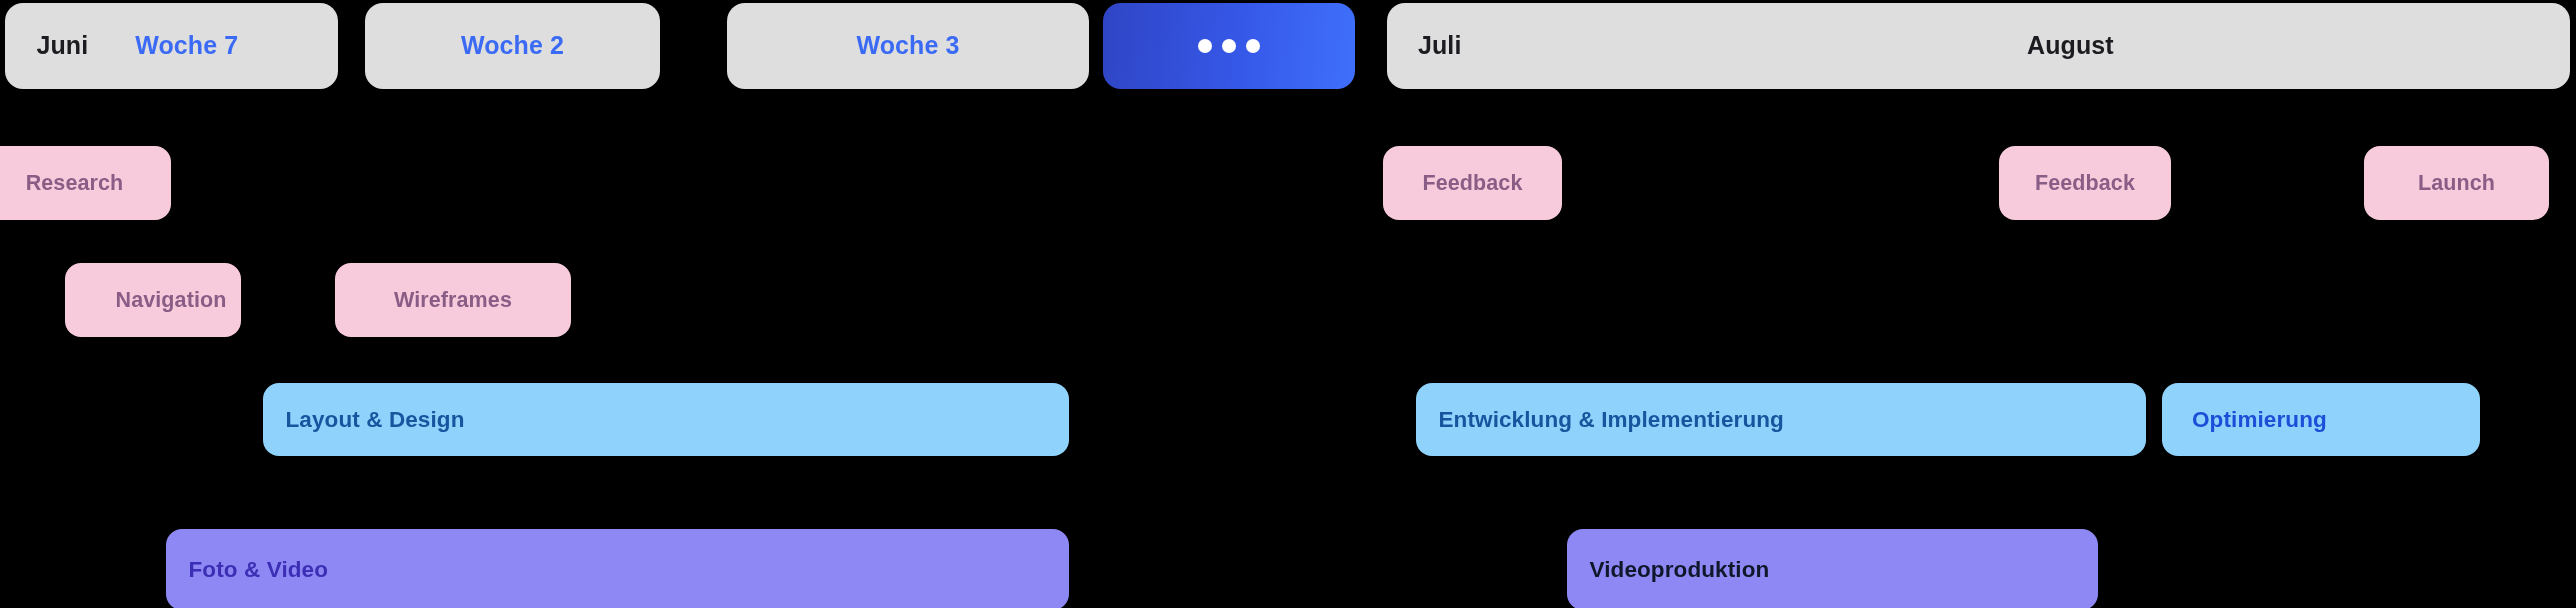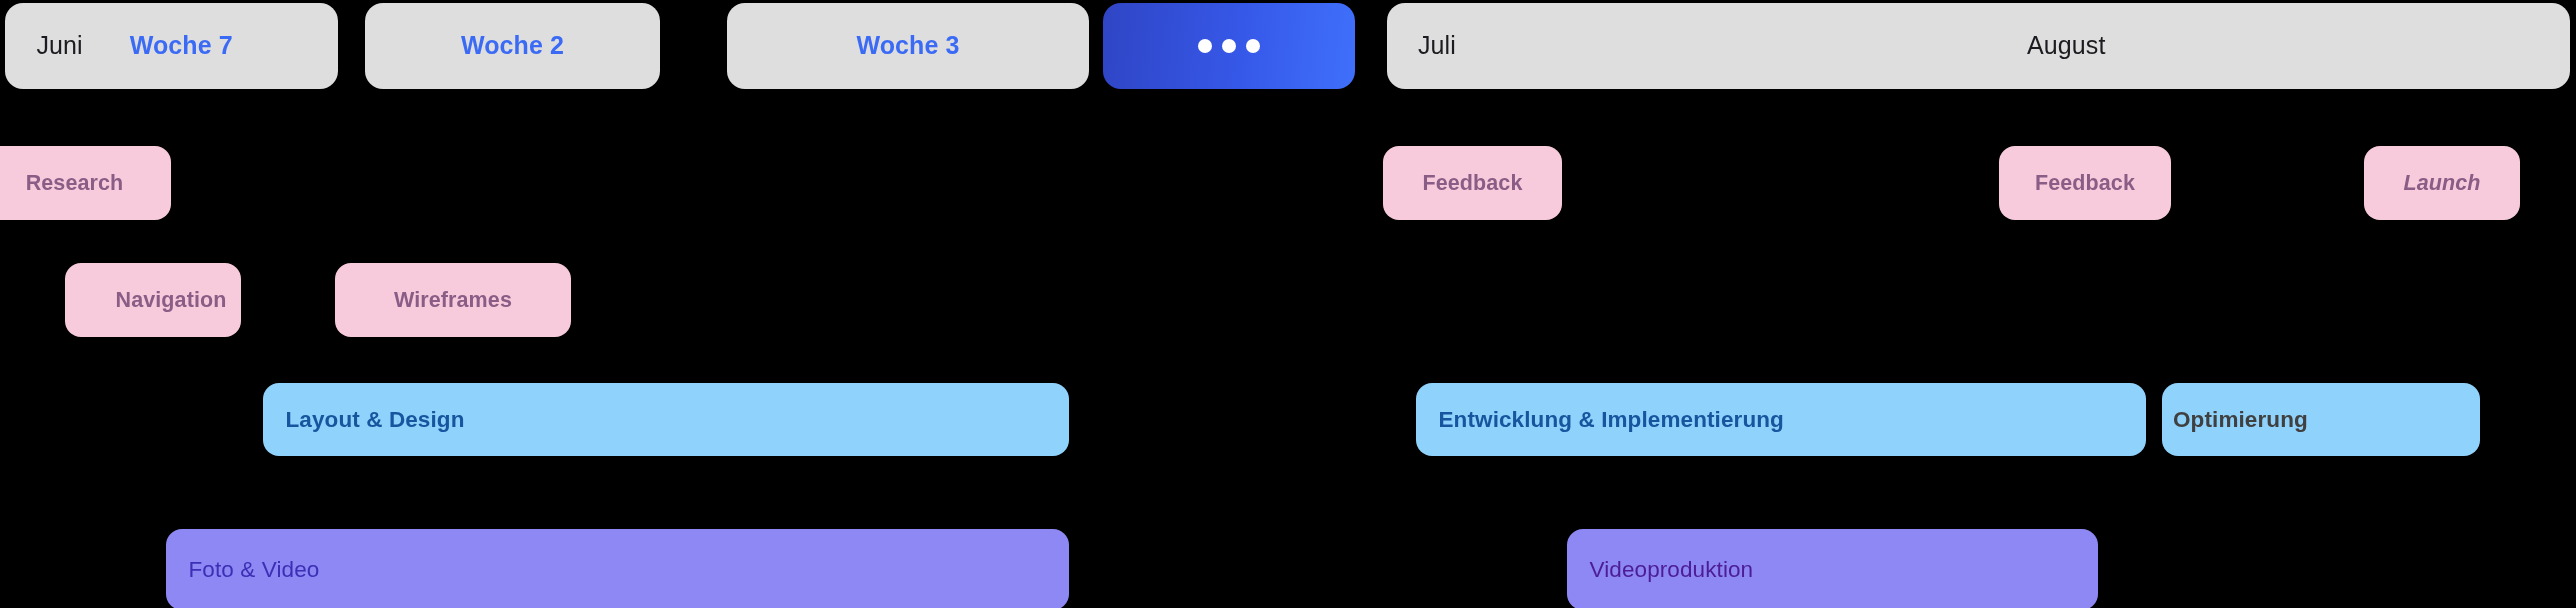--- a/index.html
+++ b/index.html
@@ -30,21 +30,21 @@
     height: 86px;
     border-radius: 18px;
     background: #dededf;
     box-sizing: border-box;
     display: flex;
     align-items: center;
     overflow: hidden;
   }
   .hdr-month {
     font-size: 25px;
-    font-weight: 400;
+    font-weight: 700;
     color: #1b1b20;
     letter-spacing: 0.1px;
     white-space: nowrap;
   }
   .hdr-week {
     font-size: 25px;
     font-weight: 600;
     color: #3b6bf5;
     letter-spacing: 0.1px;
     white-space: nowrap;
@@ -97,21 +97,21 @@
     color: #17569e;
     letter-spacing: 0.1px;
   }
   .bar-purple {
     height: 81px;
     border-radius: 16px;
     background: #8d88f3;
   }
   .bar-purple .bar-label {
     font-size: 22.5px;
-    font-weight: 400;
+    font-weight: 700;
     color: #3c2fb5;
     letter-spacing: 0.1px;
   }
   
   .center-label { justify-content: center; }
 </style>
 </head>
 <body>
 
 <div id="timeline">
@@ -144,46 +144,46 @@
       <div>
         <div class="bar bar-pink center-label" style="left: -21.5px; top: 146px; width: 192px; background: rgb(248, 203, 220);">
           <span class="bar-label" style="color: rgb(138, 93, 134);">Research</span>
         </div>
         <div class="bar bar-pink center-label" style="left: 1383px; top: 146px; width: 179px; background: rgb(248, 203, 220);">
           <span class="bar-label" style="color: rgb(138, 93, 134);">Feedback</span>
         </div>
         <div class="bar bar-pink center-label" style="left: 1999px; top: 146px; width: 172px; background: rgb(248, 203, 220);">
           <span class="bar-label" style="color: rgb(138, 93, 134);">Feedback</span>
         </div>
-        <div class="bar bar-pink center-label" style="left: 2364px; top: 146px; width: 156px; background: rgb(248, 203, 220); font-style: italic;">
+        <div class="bar bar-pink center-label" style="left: 2364px; top: 146px; width: 185px; background: rgb(248, 203, 220);">
           <span class="bar-label" style="color: rgb(138, 93, 134);">Launch</span>
         </div>
       </div>
       <div>
         <div class="bar bar-pink center-label" style="left: 65px; top: 263px; width: 176px; background: rgb(248, 203, 220); padding-left: 36px;">
           <span class="bar-label" style="color: rgb(138, 93, 134);">Navigation</span>
         </div>
         <div class="bar bar-pink center-label" style="left: 335px; top: 263px; width: 236px; background: rgb(248, 203, 220);">
           <span class="bar-label" style="color: rgb(138, 93, 134);">Wireframes</span>
         </div>
       </div>
       <div>
         <div class="bar bar-blue" style="left: 263px; top: 383px; width: 806px; background: rgb(143, 210, 252);">
           <span class="bar-label" style="color: rgb(23, 86, 158); margin-left: 22.5px;">Layout &amp; Design</span>
         </div>
         <div class="bar bar-blue" style="left: 1416px; top: 383px; width: 730px; background: rgb(143, 210, 252);">
           <span class="bar-label" style="color: rgb(23, 86, 158); margin-left: 22.5px;">Entwicklung &amp; Implementierung</span>
         </div>
         <div class="bar bar-blue" style="left: 2162px; top: 383px; width: 318px; background: rgb(143, 210, 252);">
-          <span class="bar-label" style="color: #404040; margin-left: 11px;">Optimierung</span>
+          <span class="bar-label" style="color: #1d4ed8; margin-left: 30px;">Optimierung</span>
         </div>
       </div>
       <div>
         <div class="bar bar-purple" style="left: 166px; top: 529px; width: 903px; background: rgb(141, 136, 243);">
           <span class="bar-label" style="color: rgb(60, 47, 181); margin-left: 22.5px;">Foto &amp; Video</span>
         </div>
         <div class="bar bar-purple" style="left: 1567px; top: 529px; width: 531px; background: rgb(141, 136, 243);">
-          <span class="bar-label" style="color: #4c1d95; margin-left: 22.5px;">Videoproduktion</span>
+          <span class="bar-label" style="color: #0f172a; margin-left: 22.5px;">Videoproduktion</span>
         </div>
       </div>
     </div>
 </div>
 
 
 </body></html>

